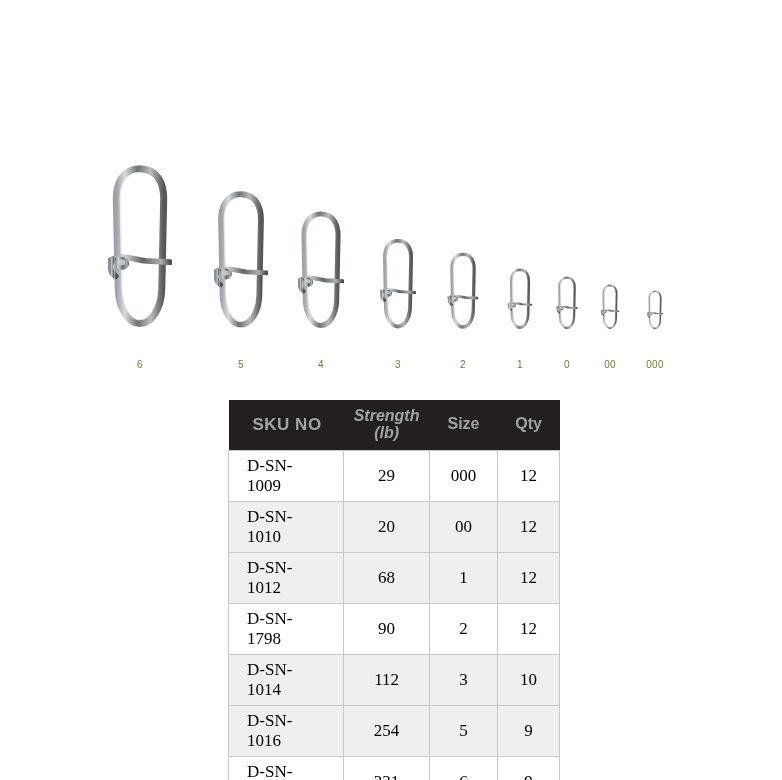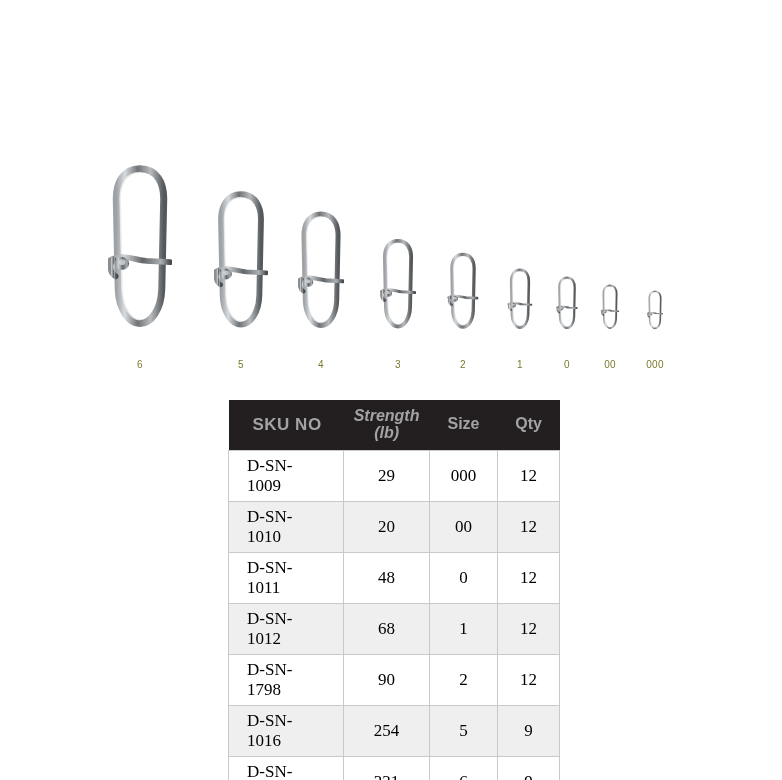--- a/index.html
+++ b/index.html
@@ -211,37 +211,37 @@
         <td>29</td>
         <td>000</td>
         <td>12</td>
       </tr>
       <tr class="even">
         <td class="sku">D-SN-1010</td>
         <td>20</td>
         <td>00</td>
         <td>12</td>
       </tr>
-      <tr class="odd">
-        <td class="sku">D-SN-1011</td>
-        <td>48</td>
-        <td>0</td>
-        <td>12</td>
-      </tr>
       <tr class="even">
         <td class="sku">D-SN-1012</td>
         <td>68</td>
         <td>1</td>
         <td>12</td>
       </tr>
       <tr class="odd">
         <td class="sku">D-SN-1798</td>
         <td>90</td>
         <td>2</td>
         <td>12</td>
+      </tr>
+      <tr class="even">
+        <td class="sku">D-SN-1014</td>
+        <td>112</td>
+        <td>3</td>
+        <td>10</td>
       </tr>
       <tr class="even">
         <td class="sku">D-SN-1016</td>
         <td>254</td>
         <td>5</td>
         <td>9</td>
       </tr>
       <tr class="odd">
         <td class="sku">D-SN-1017</td>
         <td>331</td>

